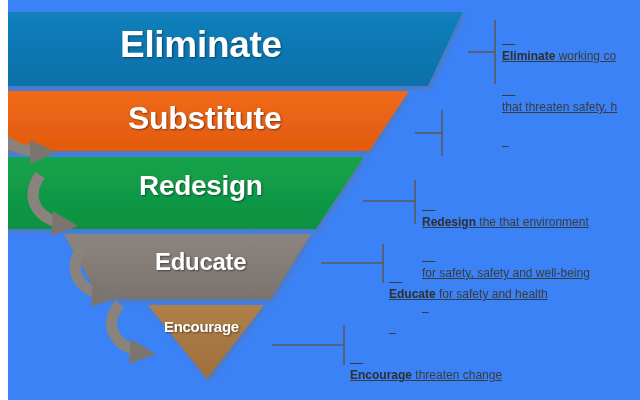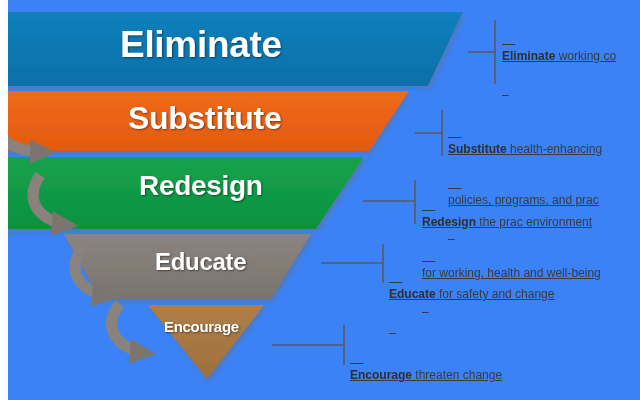--- a/index.html
+++ b/index.html
@@ -155,33 +155,30 @@
       <path d="M 313,263 L 375,263"></path>
       <path d="M 375,244 L 375,283"></path>
 
       <path d="M 264,345 L 336,345"></path>
       <path d="M 336,325 L 336,365"></path>
     </g>
   </svg>
 
   <div class="annot annot-0">
     <div><b>Eliminate</b><span> working co</span></div>
+    <div>that threaten safety, h</div>
   </div>
 
-  <div class="annot annot-1">
-    <div><b>Substitute</b><span> health-enhancing</span></div>
-    <div>policies, programs, and prac</div>
-  </div>
 
   <div class="annot annot-2">
-    <div><b>Redesign</b><span> the prac environment</span></div>
-    <div>for working, health and well-being</div>
+    <div><b>Redesign</b><span> the that environment</span></div>
+    <div>for safety, safety and well-being</div>
   </div>
 
   <div class="annot annot-3">
-    <div><b>Educate</b><span> for safety and change</span></div>
+    <div><b>Educate</b><span> for safety and health</span></div>
   </div>
 
   <div class="annot annot-4">
     <div><b>Encourage</b><span> threaten change</span></div>
   </div>
 
 </div>
 
 </body></html>

